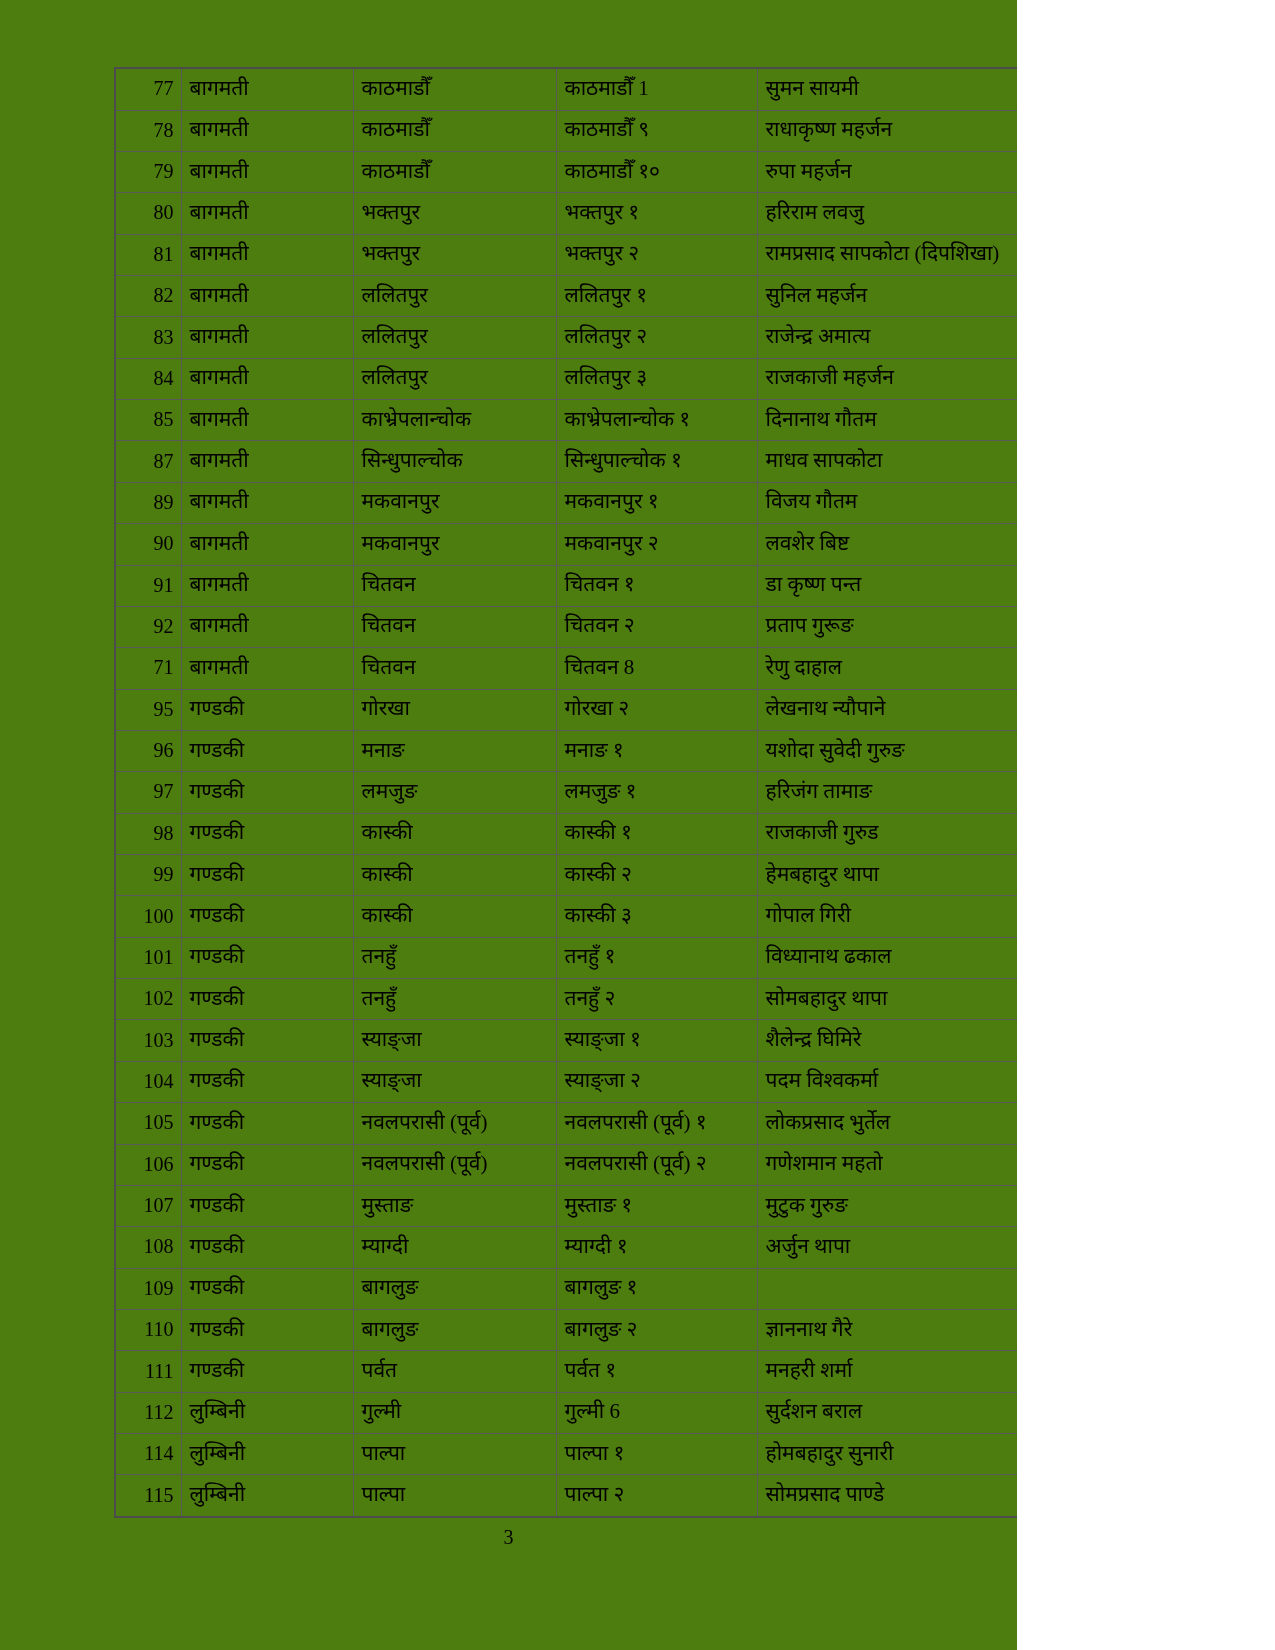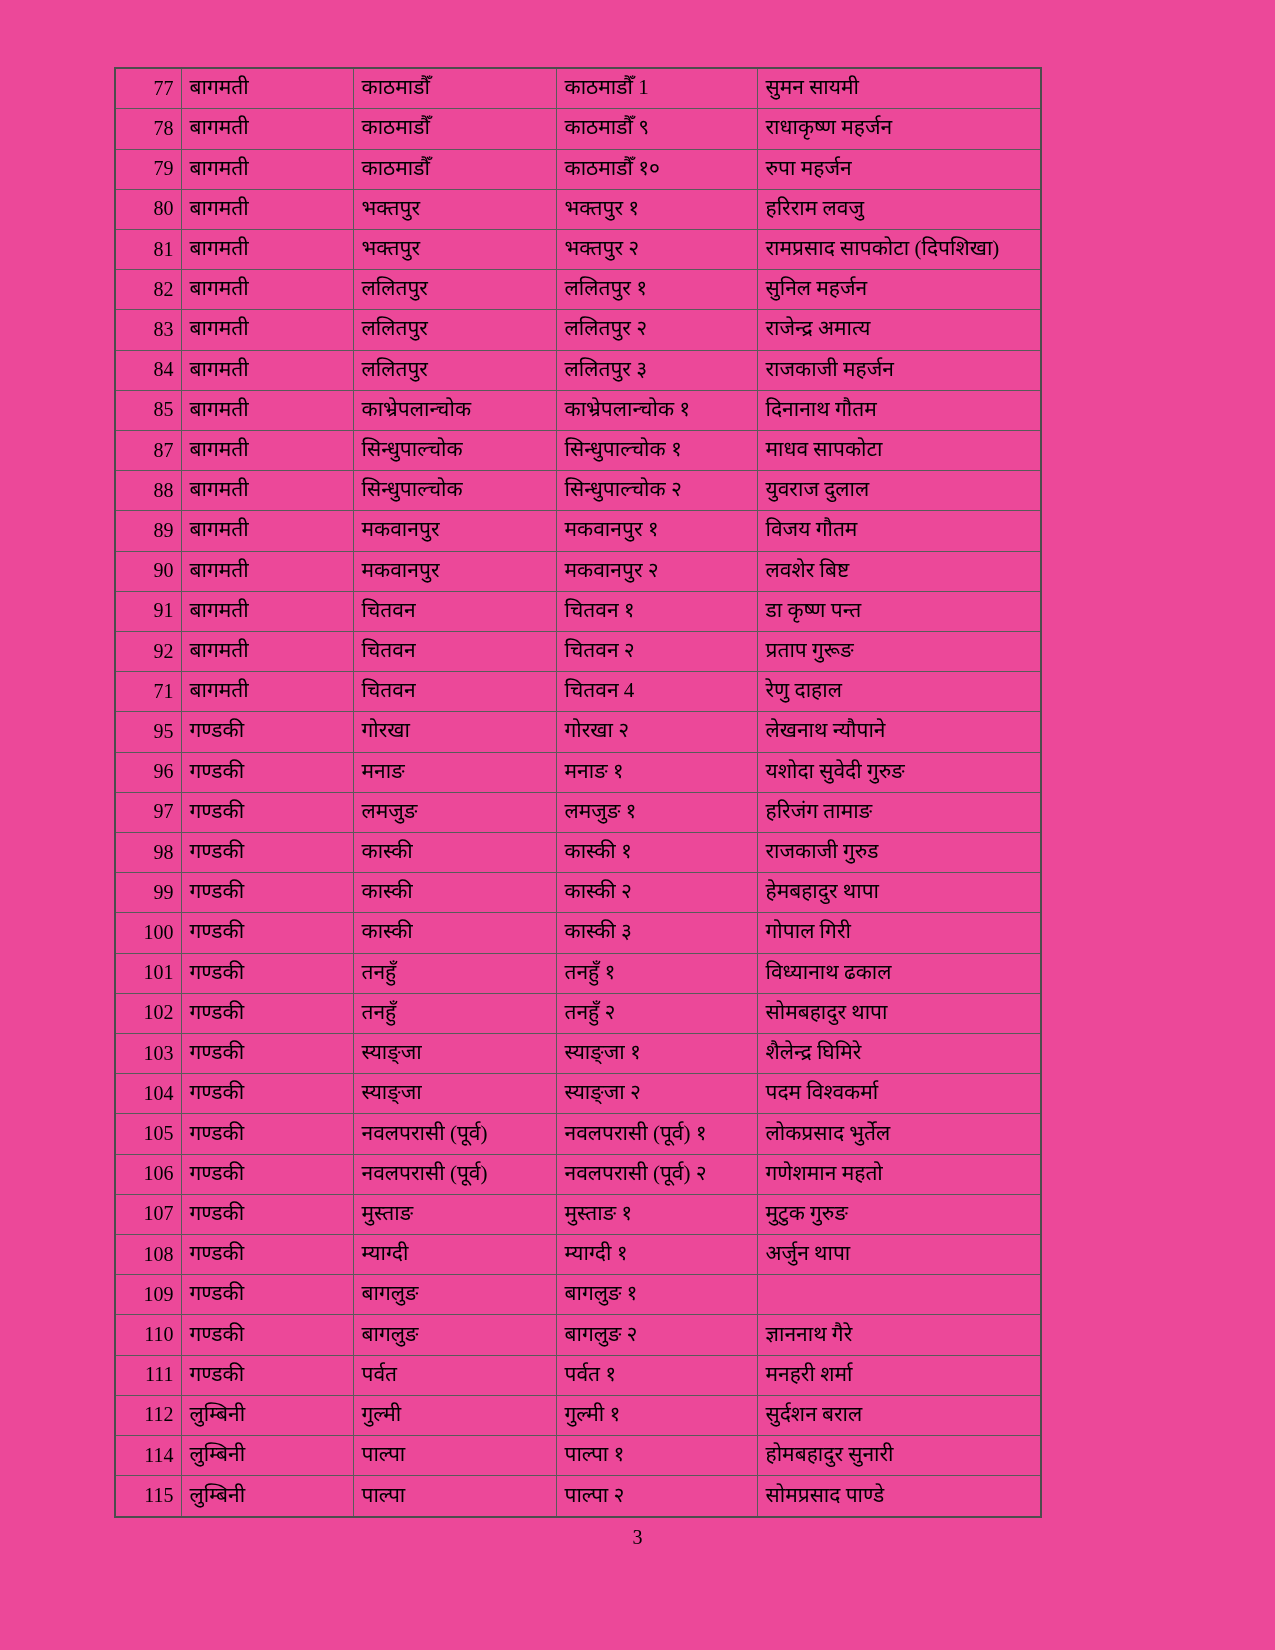--- a/index.html
+++ b/index.html
@@ -2,23 +2,23 @@
 <html><head>
 <meta charset="utf-8">
 <style>
   html, body {
     margin: 0;
     padding: 0;
     background: #ffffff;
   }
   .page {
     position: relative;
-    width: 1275px;
+    width: 1017px;
     height: 1650px;
-    background: #ec4899;
+    background: #4d7c0f;
     font-family: "Liberation Serif", "DejaVu Serif", serif;
     color: #000000;
     overflow: hidden;
   }
   table.candidates {
     position: absolute;
     left: 114px;
     top: 67px;
     width: 926px;
     height: 1451px;
@@ -129,27 +129,20 @@
           <td class="c4">दिनानाथ गौतम</td>
         </tr>
         <tr>
           <td class="c0">87</td>
           <td class="c1">बागमती</td>
           <td class="c2">सिन्धुपाल्चोक</td>
           <td class="c3">सिन्धुपाल्चोक १</td>
           <td class="c4">माधव सापकोटा</td>
         </tr>
         <tr>
-          <td class="c0">88</td>
-          <td class="c1">बागमती</td>
-          <td class="c2">सिन्धुपाल्चोक</td>
-          <td class="c3">सिन्धुपाल्चोक २</td>
-          <td class="c4">युवराज दुलाल</td>
-        </tr>
-        <tr>
           <td class="c0">89</td>
           <td class="c1">बागमती</td>
           <td class="c2">मकवानपुर</td>
           <td class="c3">मकवानपुर १</td>
           <td class="c4">विजय गौतम</td>
         </tr>
         <tr>
           <td class="c0">90</td>
           <td class="c1">बागमती</td>
           <td class="c2">मकवानपुर</td>
@@ -167,21 +160,21 @@
           <td class="c0">92</td>
           <td class="c1">बागमती</td>
           <td class="c2">चितवन</td>
           <td class="c3">चितवन २</td>
           <td class="c4">प्रताप गुरूङ</td>
         </tr>
         <tr>
           <td class="c0">71</td>
           <td class="c1">बागमती</td>
           <td class="c2">चितवन</td>
-          <td class="c3">चितवन 4</td>
+          <td class="c3">चितवन 8</td>
           <td class="c4">रेणु दाहाल</td>
         </tr>
         <tr>
           <td class="c0">95</td>
           <td class="c1">गण्डकी</td>
           <td class="c2">गोरखा</td>
           <td class="c3">गोरखा २</td>
           <td class="c4">लेखनाथ न्यौपाने</td>
         </tr>
         <tr>
@@ -293,21 +286,21 @@
           <td class="c0">111</td>
           <td class="c1">गण्डकी</td>
           <td class="c2">पर्वत</td>
           <td class="c3">पर्वत १</td>
           <td class="c4">मनहरी शर्मा</td>
         </tr>
         <tr>
           <td class="c0">112</td>
           <td class="c1">लुम्बिनी</td>
           <td class="c2">गुल्मी</td>
-          <td class="c3">गुल्मी १</td>
+          <td class="c3">गुल्मी 6</td>
           <td class="c4">सुर्दशन बराल</td>
         </tr>
         <tr>
           <td class="c0">114</td>
           <td class="c1">लुम्बिनी</td>
           <td class="c2">पाल्पा</td>
           <td class="c3">पाल्पा १</td>
           <td class="c4">होमबहादुर सुनारी</td>
         </tr>
         <tr>

